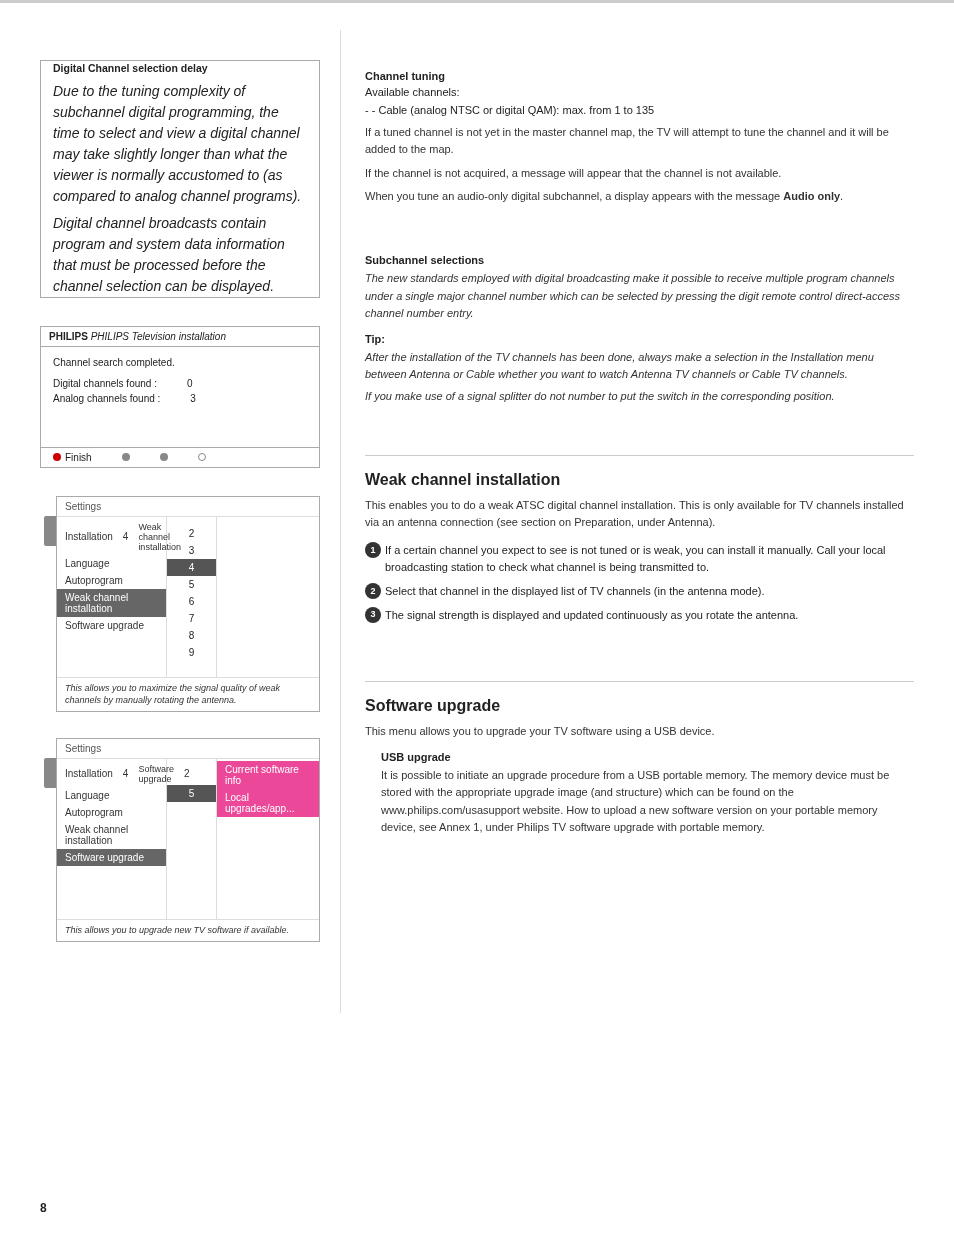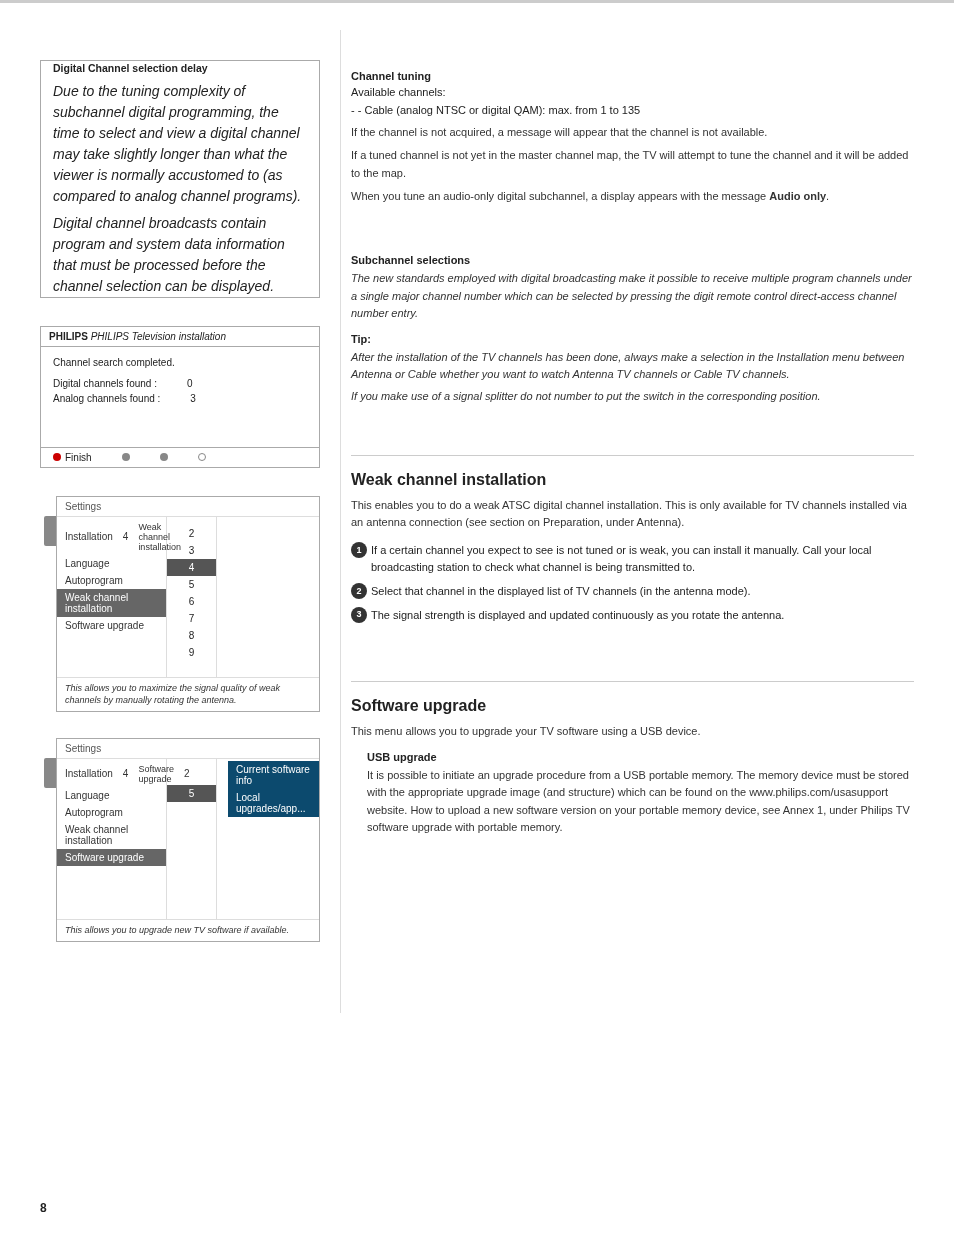--- a/index.html
+++ b/index.html
@@ -37,21 +37,21 @@
     
     .left-col {
       padding-right: 20px;
       display: flex;
       flex-direction: column;
       gap: 18px;
     }
 
     
     .right-col {
-      padding-left: 10px;
+      padding-left: 24px;
       border-left: 1px solid #ddd;
       display: flex;
       flex-direction: column;
       gap: 18px;
     }
 
     
     .info-box {
       border: 1px solid #aaa;
       padding: 0 12px;
@@ -209,23 +209,22 @@
       background: #555;
       color: #fff;
     }
 
     .menu-right-item {
       padding: 3px 8px;
       font-size: 10px;
     }
 
     .menu-right-item.highlighted {
-      background: #0c4a6e;
+      background: #ec4899;
       color: #fff;
-      margin-left: 11px;
     }
 
     .menu-screen .menu-footer {
       padding: 4px 8px;
       font-size: 9px;
       color: #333;
       border-top: 1px solid #ddd;
       font-style: italic;
       line-height: 1.4;
     }
@@ -483,22 +482,22 @@
 
   <div class="right-col right-section">
 
     <div class="right-top">
       <div class="sub-heading">Channel tuning</div>
       <div class="channel-tuning-section">
         <div style="font-size:11px; margin-bottom:2px;">Available channels:</div>
         <ul class="ct-list">
           <li>- Cable (analog NTSC or digital QAM): max. from 1 to 135</li>
         </ul>
+        <div class="sub-text" style="margin-bottom:6px;">If a tuned channel is not yet in the master channel map, the TV will attempt to tune the channel and it will be added to the map.</div>
         <div class="sub-text" style="margin-bottom:6px;">If the channel is not acquired, a message will appear that the channel is not available.</div>
-        <div class="sub-text" style="margin-bottom:6px;">If a tuned channel is not yet in the master channel map, the TV will attempt to tune the channel and it will be added to the map.</div>
         <div class="sub-text">
           <span>When you tune an audio-only digital subchannel, a display appears with the message </span><span class="bold">Audio only</span><span>.</span>
         </div>
       </div>
     </div>
 
     <div style="margin-bottom:16px;">
       <div class="sub-heading">Subchannel selections</div>
       <div class="sub-text italic" style="margin-bottom:8px;">The new standards employed with digital broadcasting make it possible to receive multiple program channels under a single major channel number which can be selected by pressing the digit remote control direct-access channel number entry.</div>
       <div class="sub-heading">Tip:</div>

